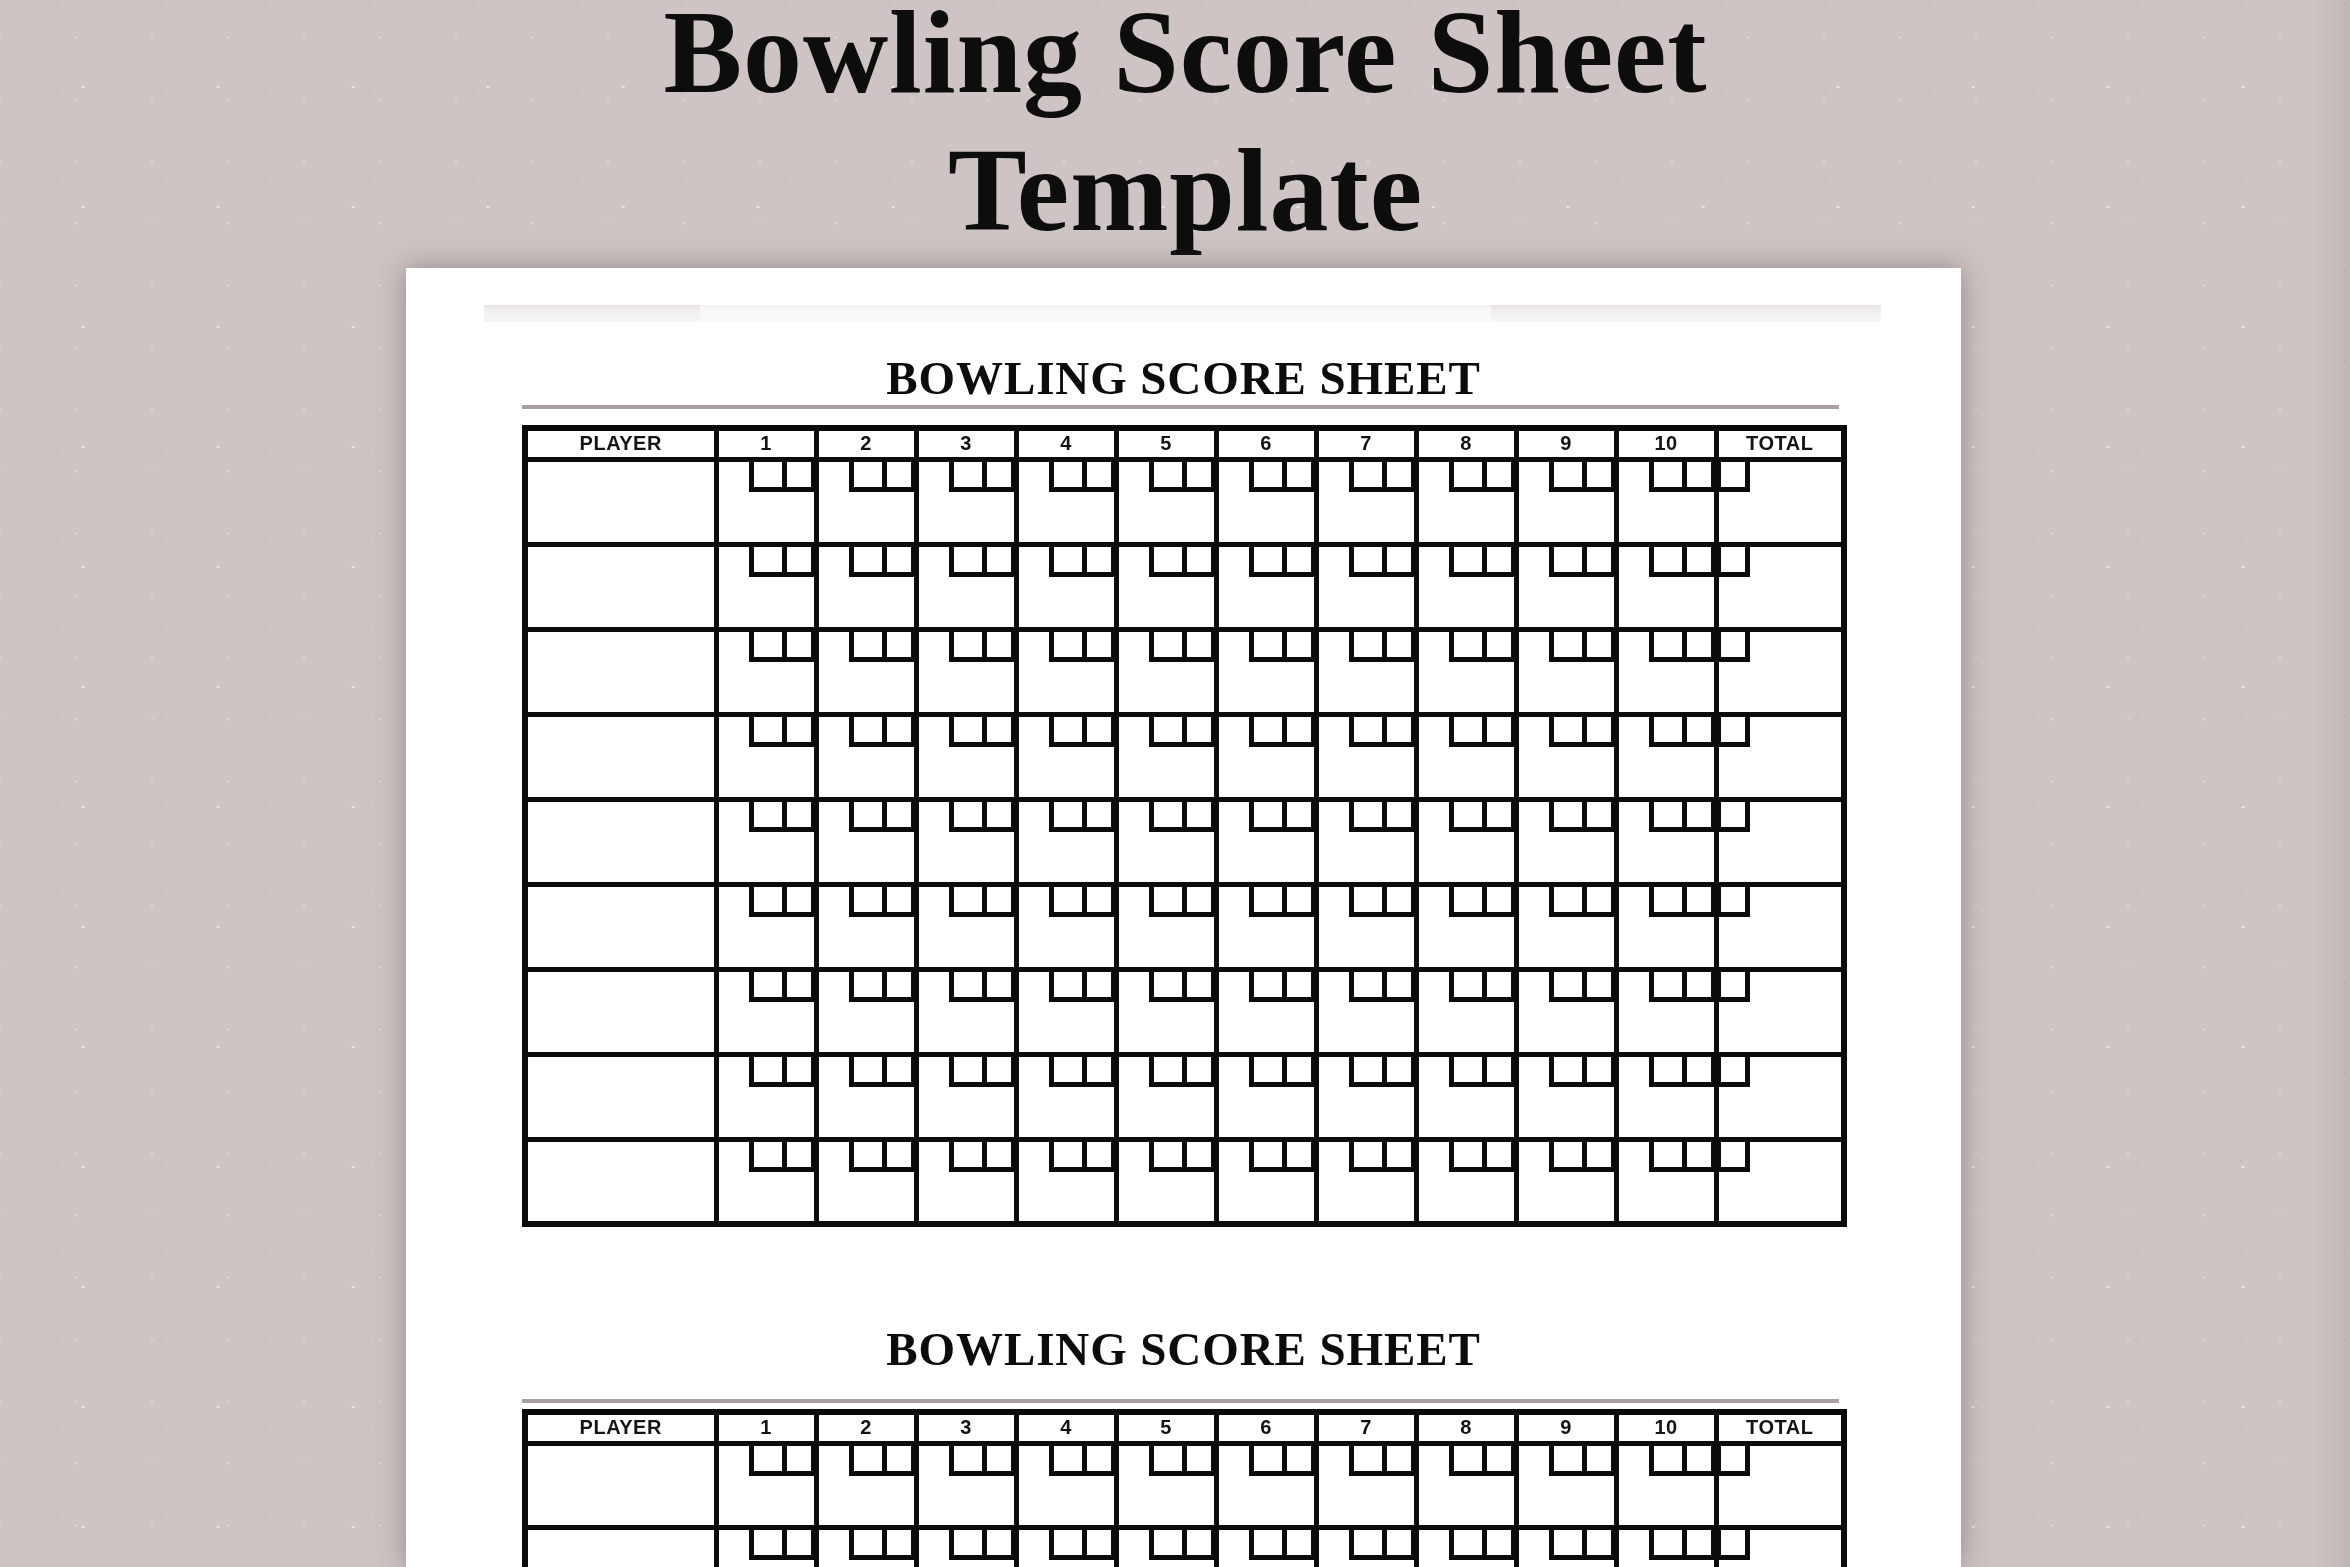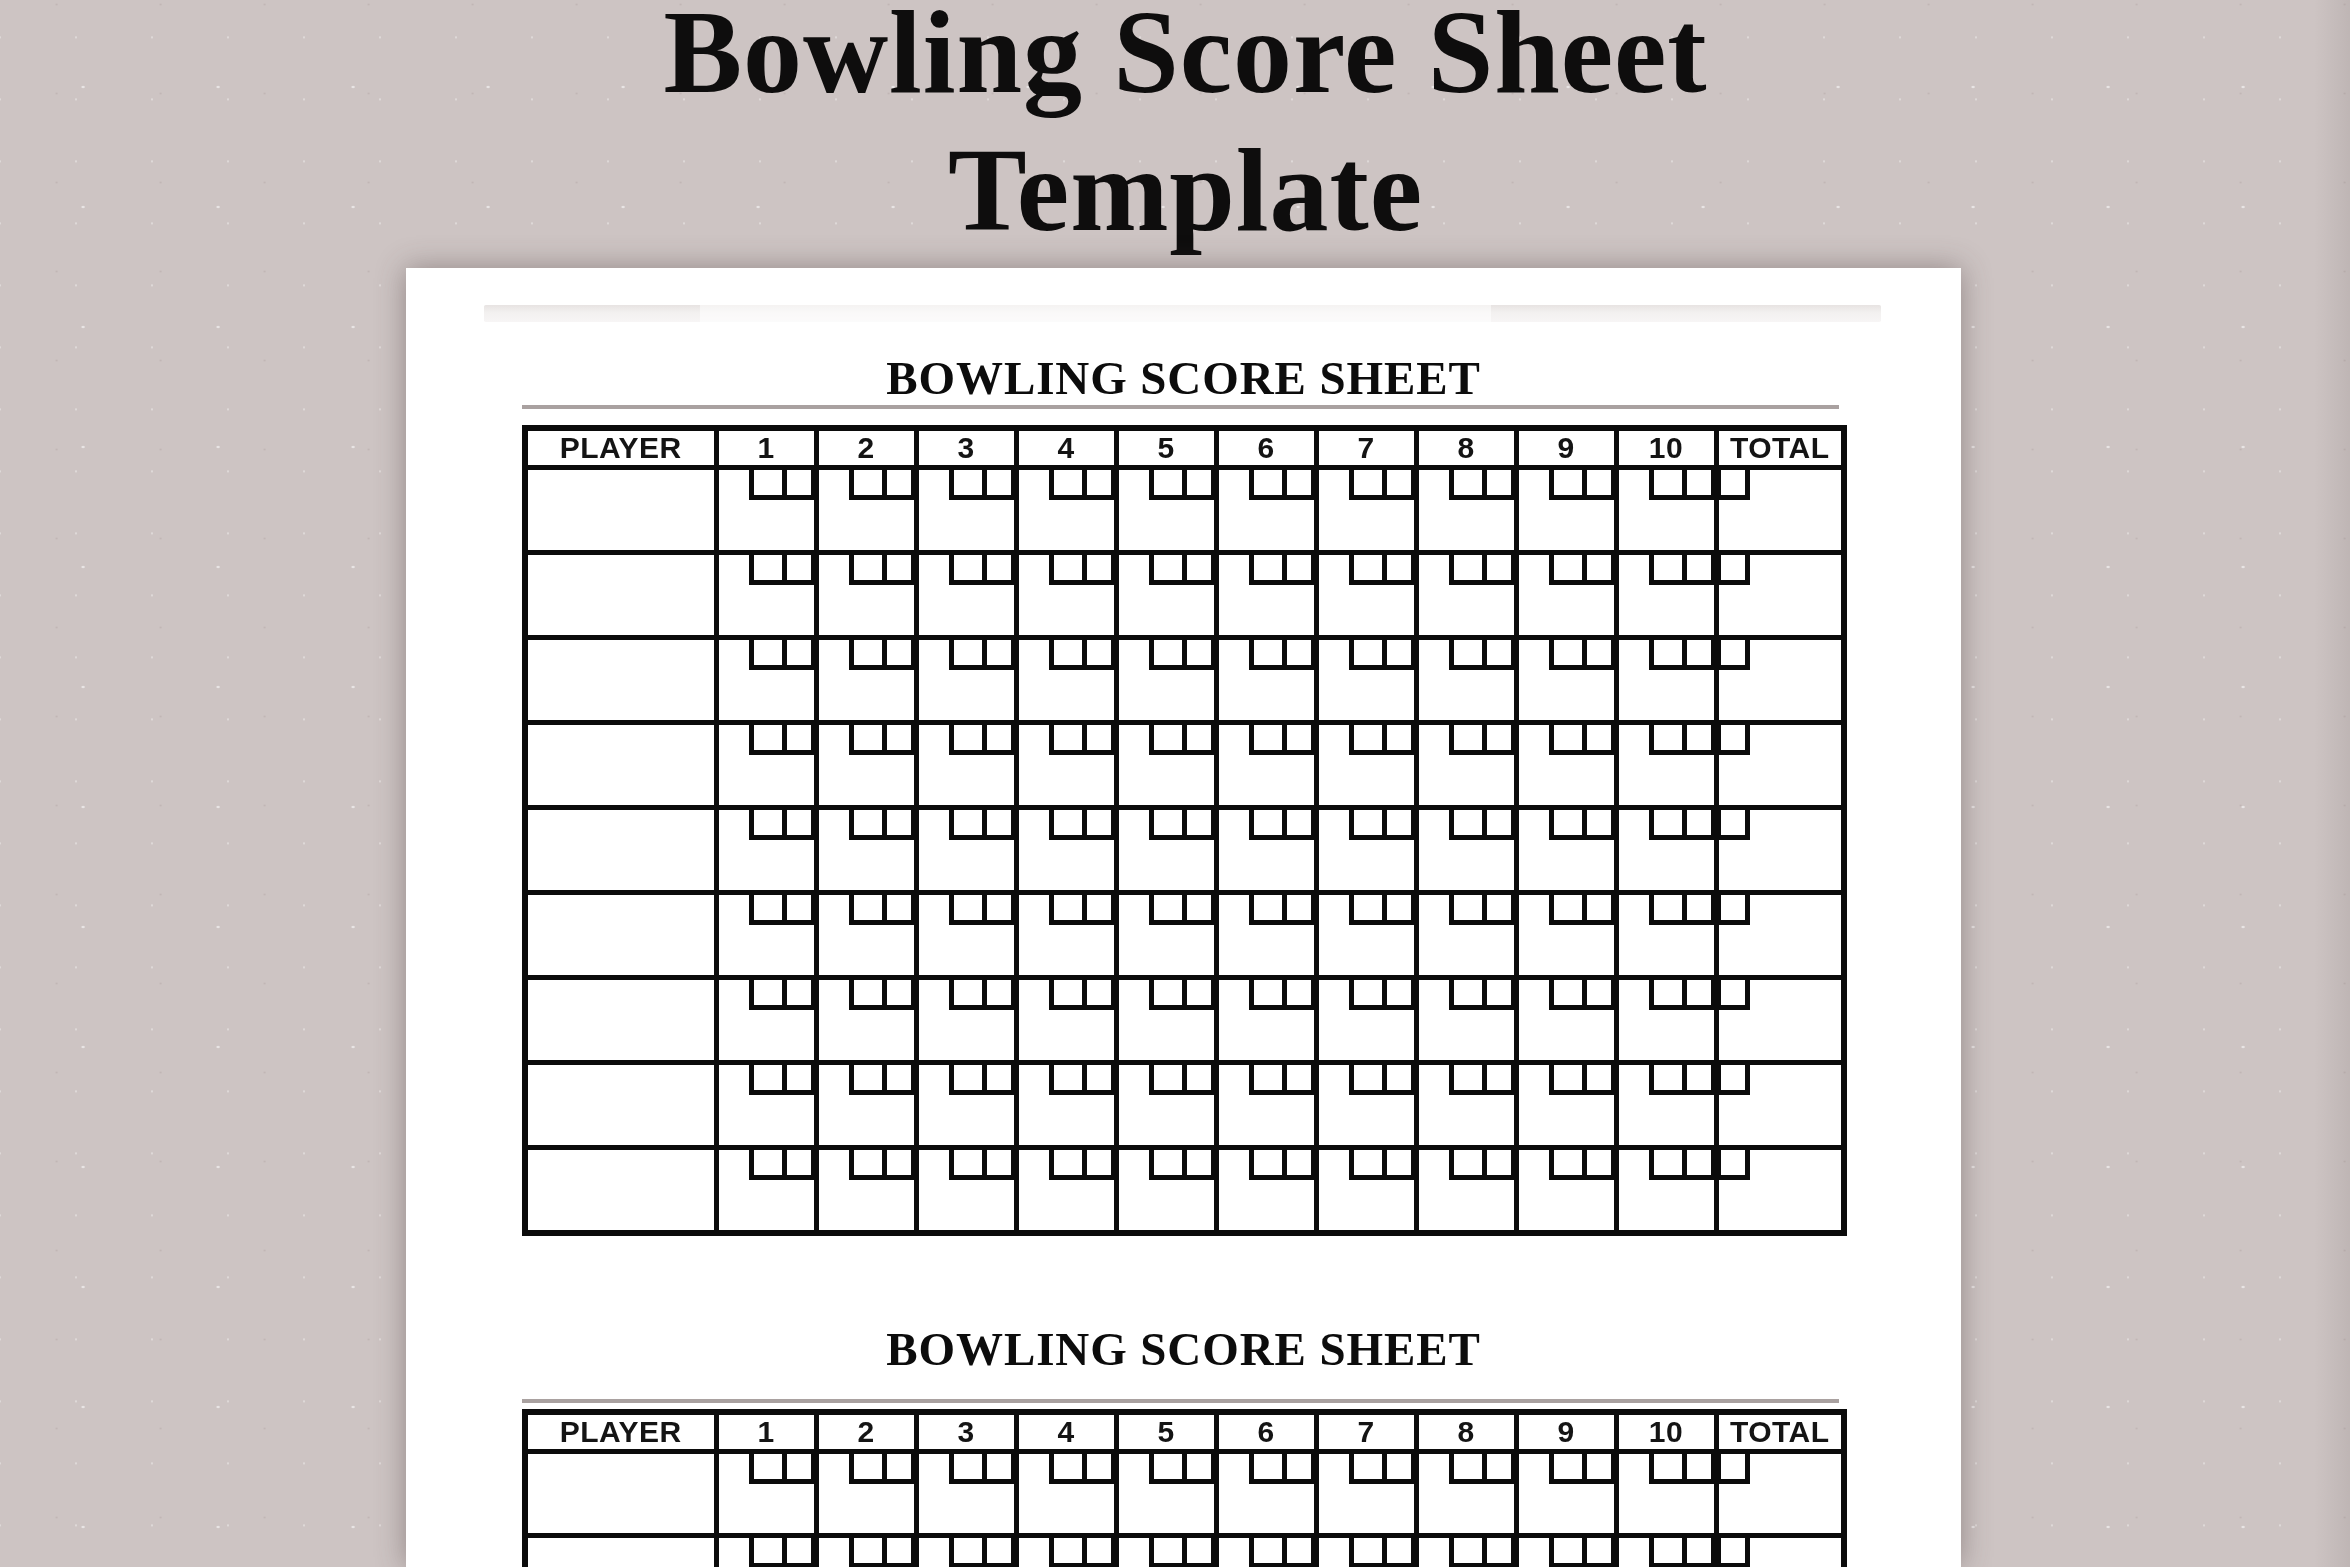--- a/index.html
+++ b/index.html
@@ -85,21 +85,21 @@
   .score-table th,.score-table td{
     border:5.5px solid var(--ink);
     padding:0;
   }
   .score-table thead tr{height:31px;}
   section[data-sheet="0"] .score-table tbody tr{height:85px;}
   section[data-sheet="1"] .score-table tbody tr{height:84px;}
 
   .score-table th{
     font-family:"Liberation Sans", sans-serif;
-    font-weight:700;font-size:30px;letter-spacing:0.5px;
+    font-weight:700;font-size:20px;letter-spacing:0.5px;
     color:#141414;text-align:center;vertical-align:middle;
   }
   .score-table td{position:relative;background:#fff;}
 
   .throws{position:absolute;top:0;right:-2.8px;display:flex;}
   .tbx{box-sizing:border-box;background:#fff;}
   .tbx1{width:33px;height:30px;border-left:5.5px solid var(--ink);border-bottom:5.5px solid var(--ink);}
   .tbx2{width:34px;height:30px;border-left:5.5px solid var(--ink);border-right:5.5px solid var(--ink);border-bottom:5.5px solid var(--ink);}
   .total-box{
     position:absolute;top:0;left:-2.8px;width:34px;height:30px;box-sizing:border-box;

